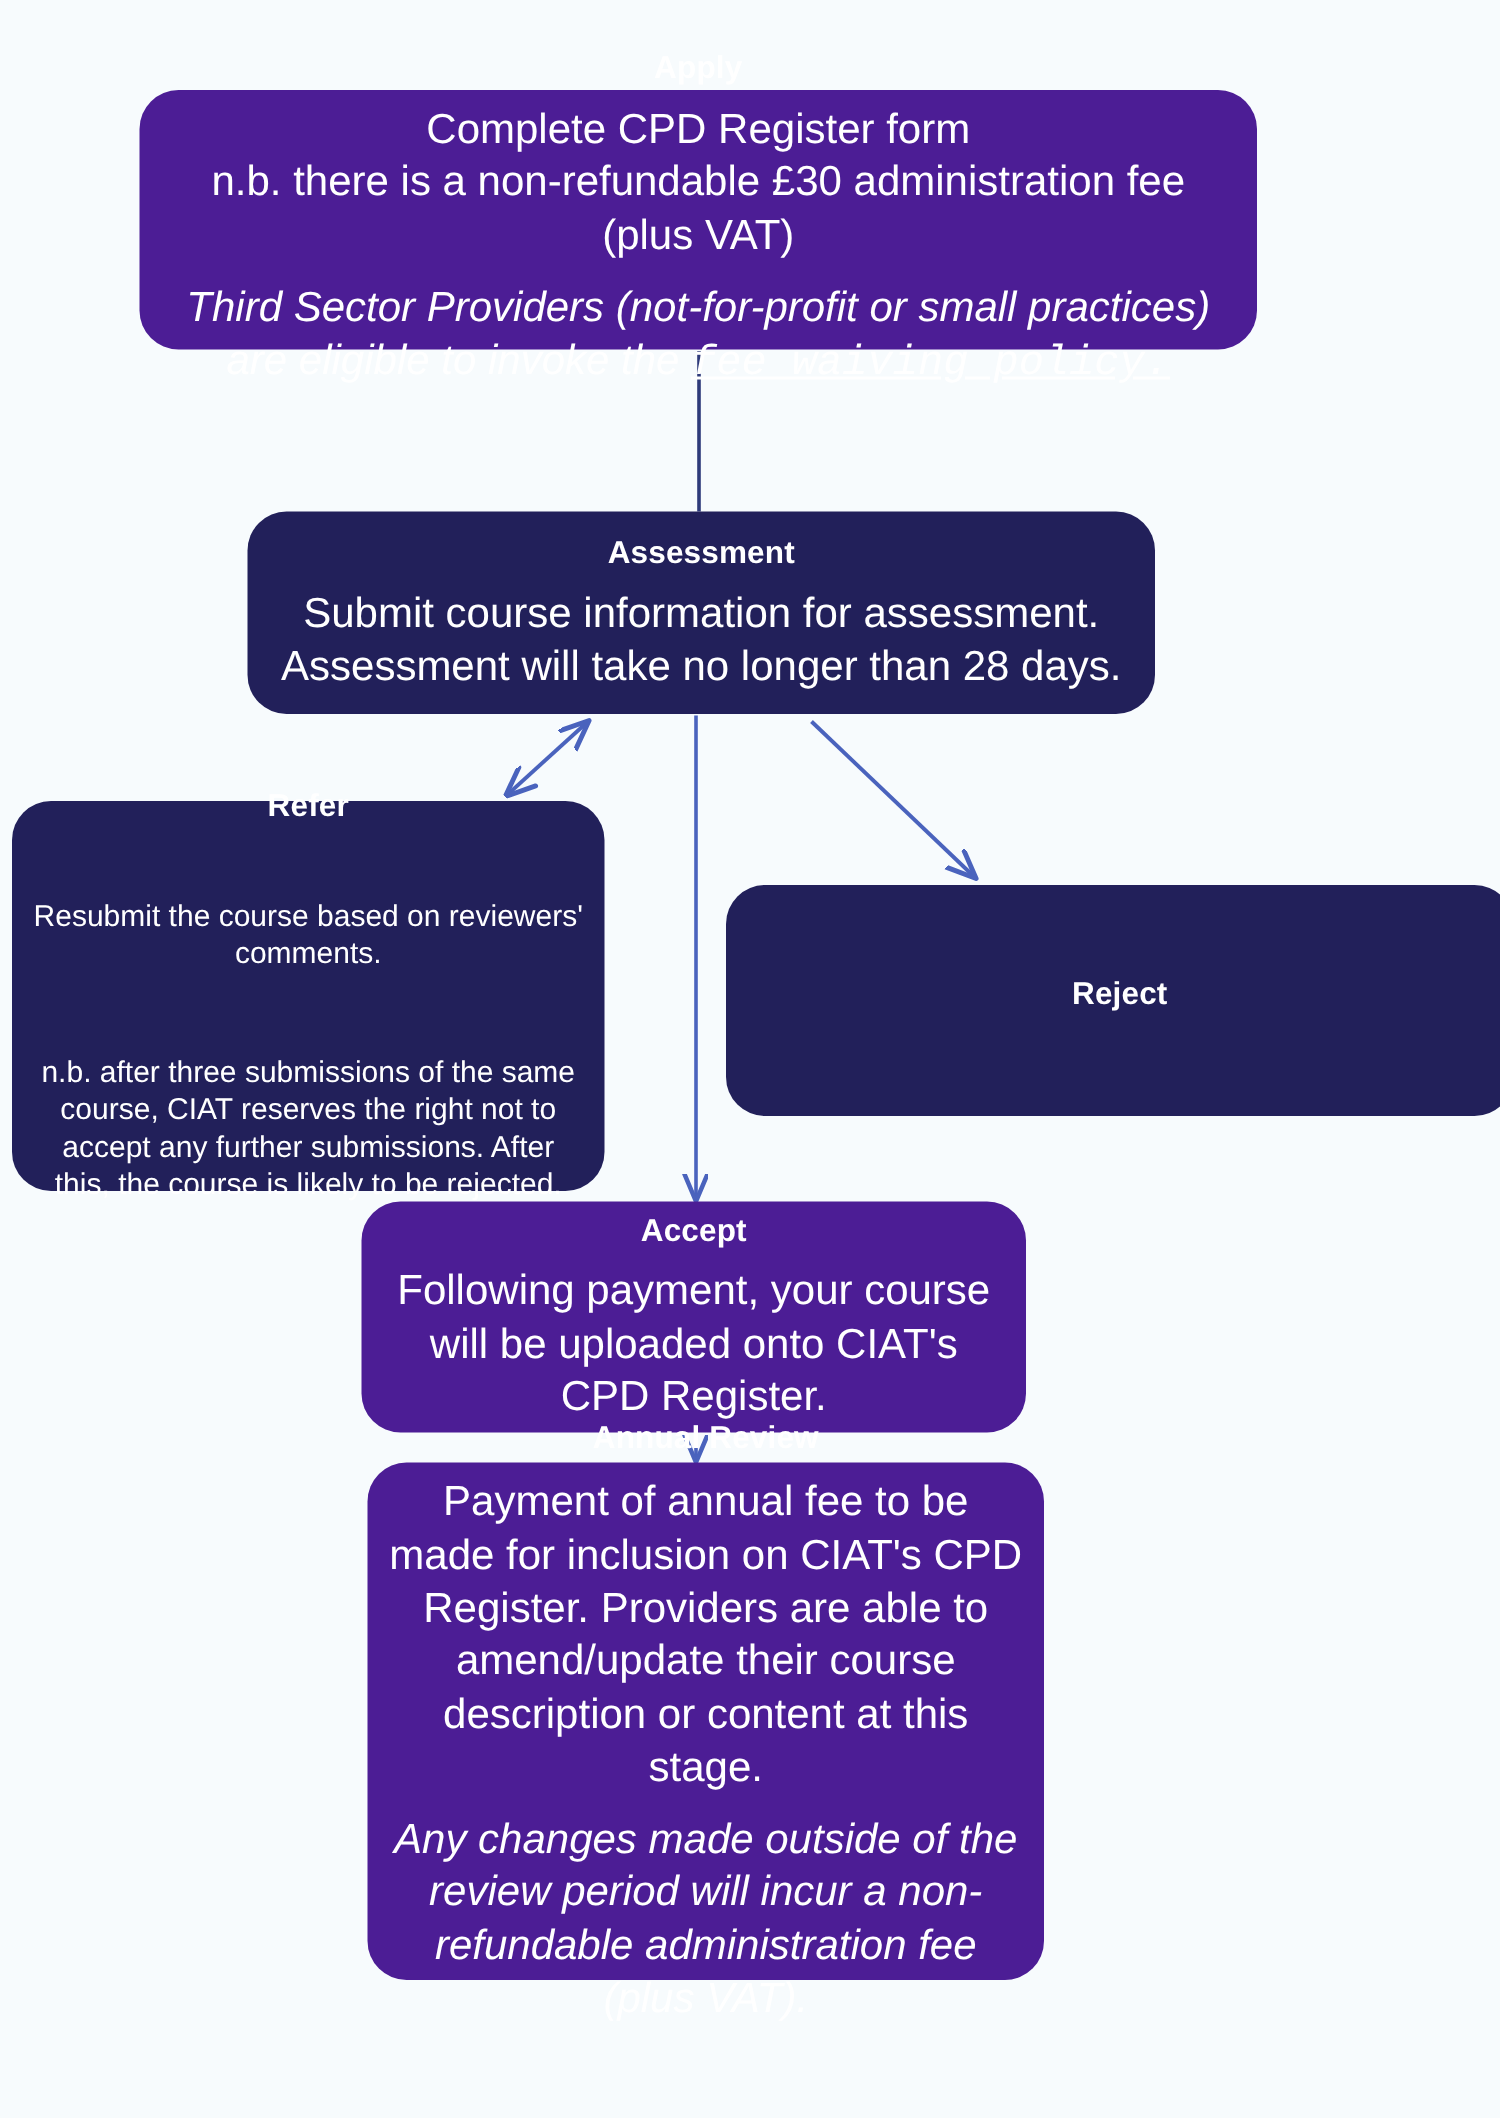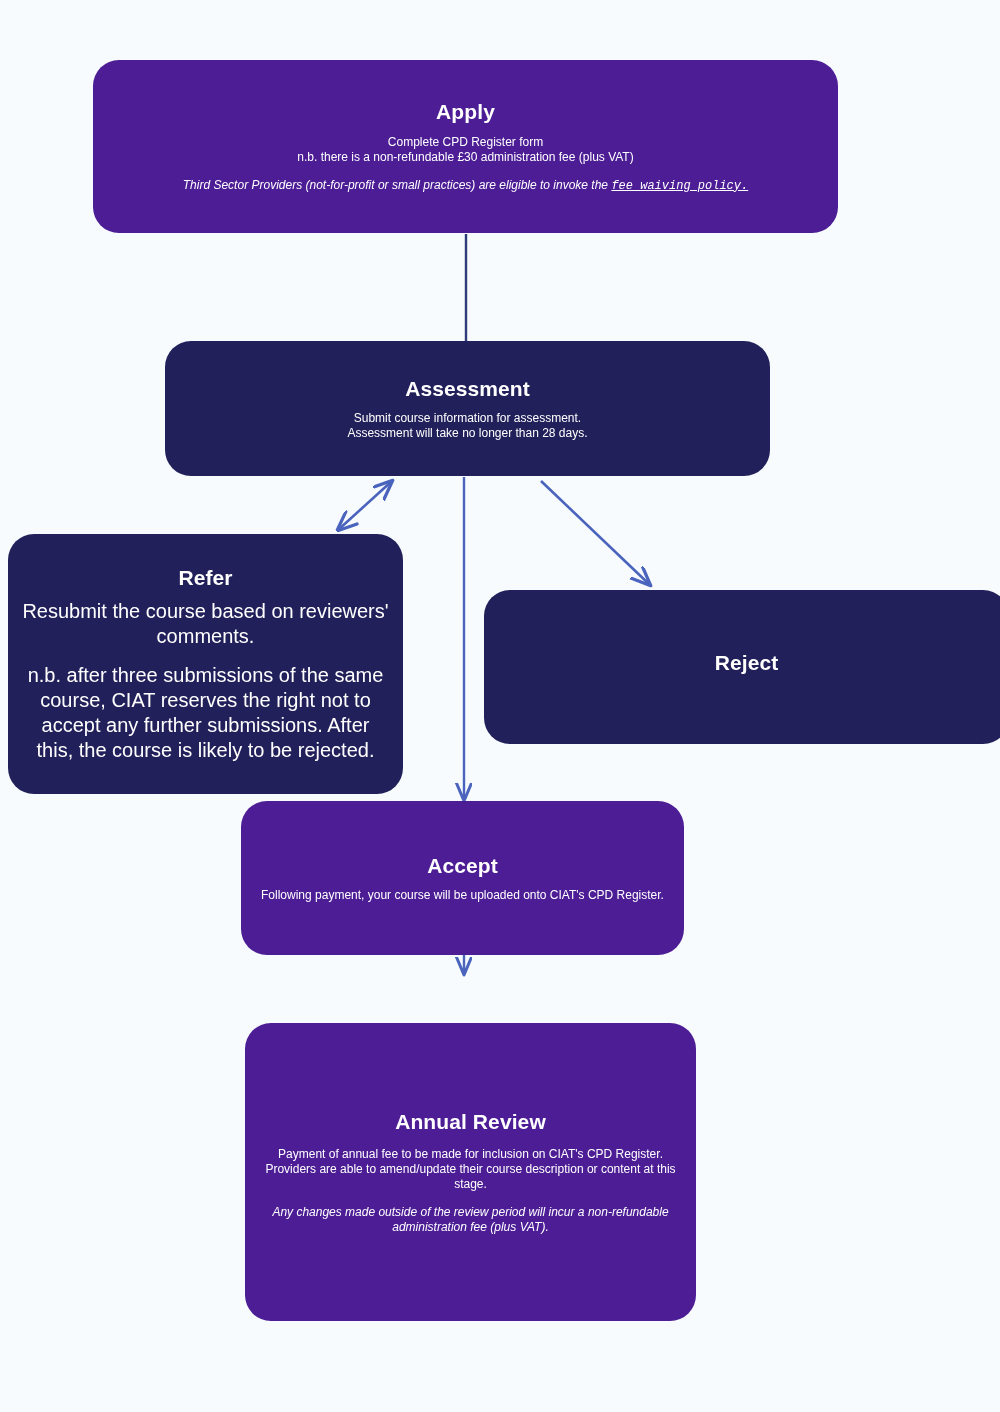--- a/index.html
+++ b/index.html
@@ -38,36 +38,36 @@
   .node.navy  { background: #22205a; }
 
   .node-title {
     font-weight: bold;
     font-size: 21px;
     line-height: 1.22;
     margin-bottom: 9px;
     letter-spacing: 0.1px;
   }
   .node-para {
-    font-size: 12px;
+    font-size: 28px;
     line-height: 1.26;
     margin: 0;
   }
   .node-para + .node-para { margin-top: 13px; }
   .node-para.italic { font-style: italic; }
   .node-para .u { text-decoration: underline; font-family: Liberation Mono, monospace; }
   .node-para .nowrapline { display: block; }
 
   
   #node-apply         { left: 93px;  top: 60px;   width: 745px; height: 173px; }
   #node-assessment    { left: 165px; top: 341px;  width: 605px; height: 135px; }
-  #node-refer         { left: 8px;   top: 534px;  width: 395px; height: 260px; }
+  #node-refer         { left: 8px;   top: 534px;  width: 395px; height: 260px; gap: 40px; }
   #node-reject        { left: 484px; top: 590px;  width: 525px; height: 154px; }
   #node-accept        { left: 241px; top: 801px;  width: 443px; height: 154px; }
-  #node-annual-review { left: 245px; top: 975px;  width: 451px; height: 298px; margin-top: 48px; }
+  #node-annual-review { left: 245px; top: 975px;  width: 451px; height: 345px; }
 
   #node-apply .node-title        { font-size: 21px; margin-bottom: 10px; }
   #node-refer .node-para         { font-size: 20px; }
   #node-annual-review .node-title{ margin-bottom: 12px; }
 
   
   #connectors {
     position: absolute;
     left: 0; top: 0;
     width: 1000px; height: 1412px;

